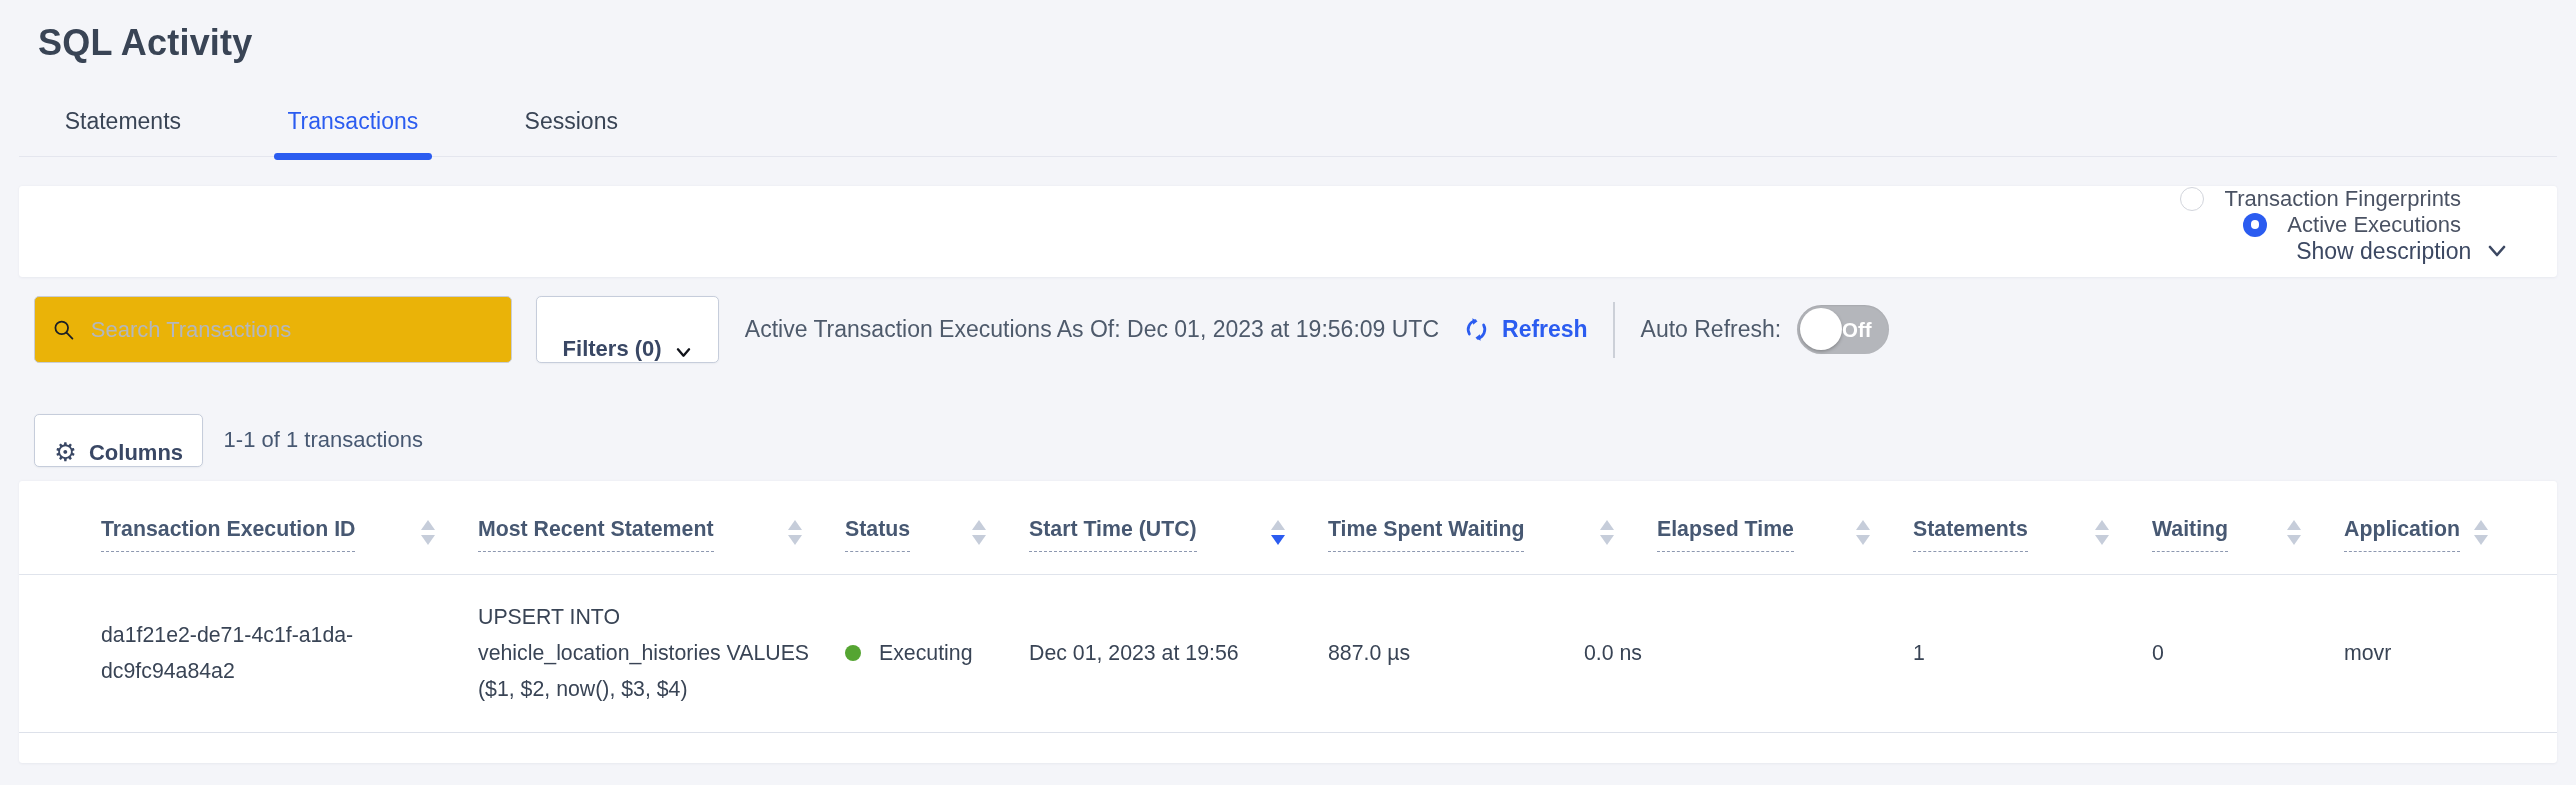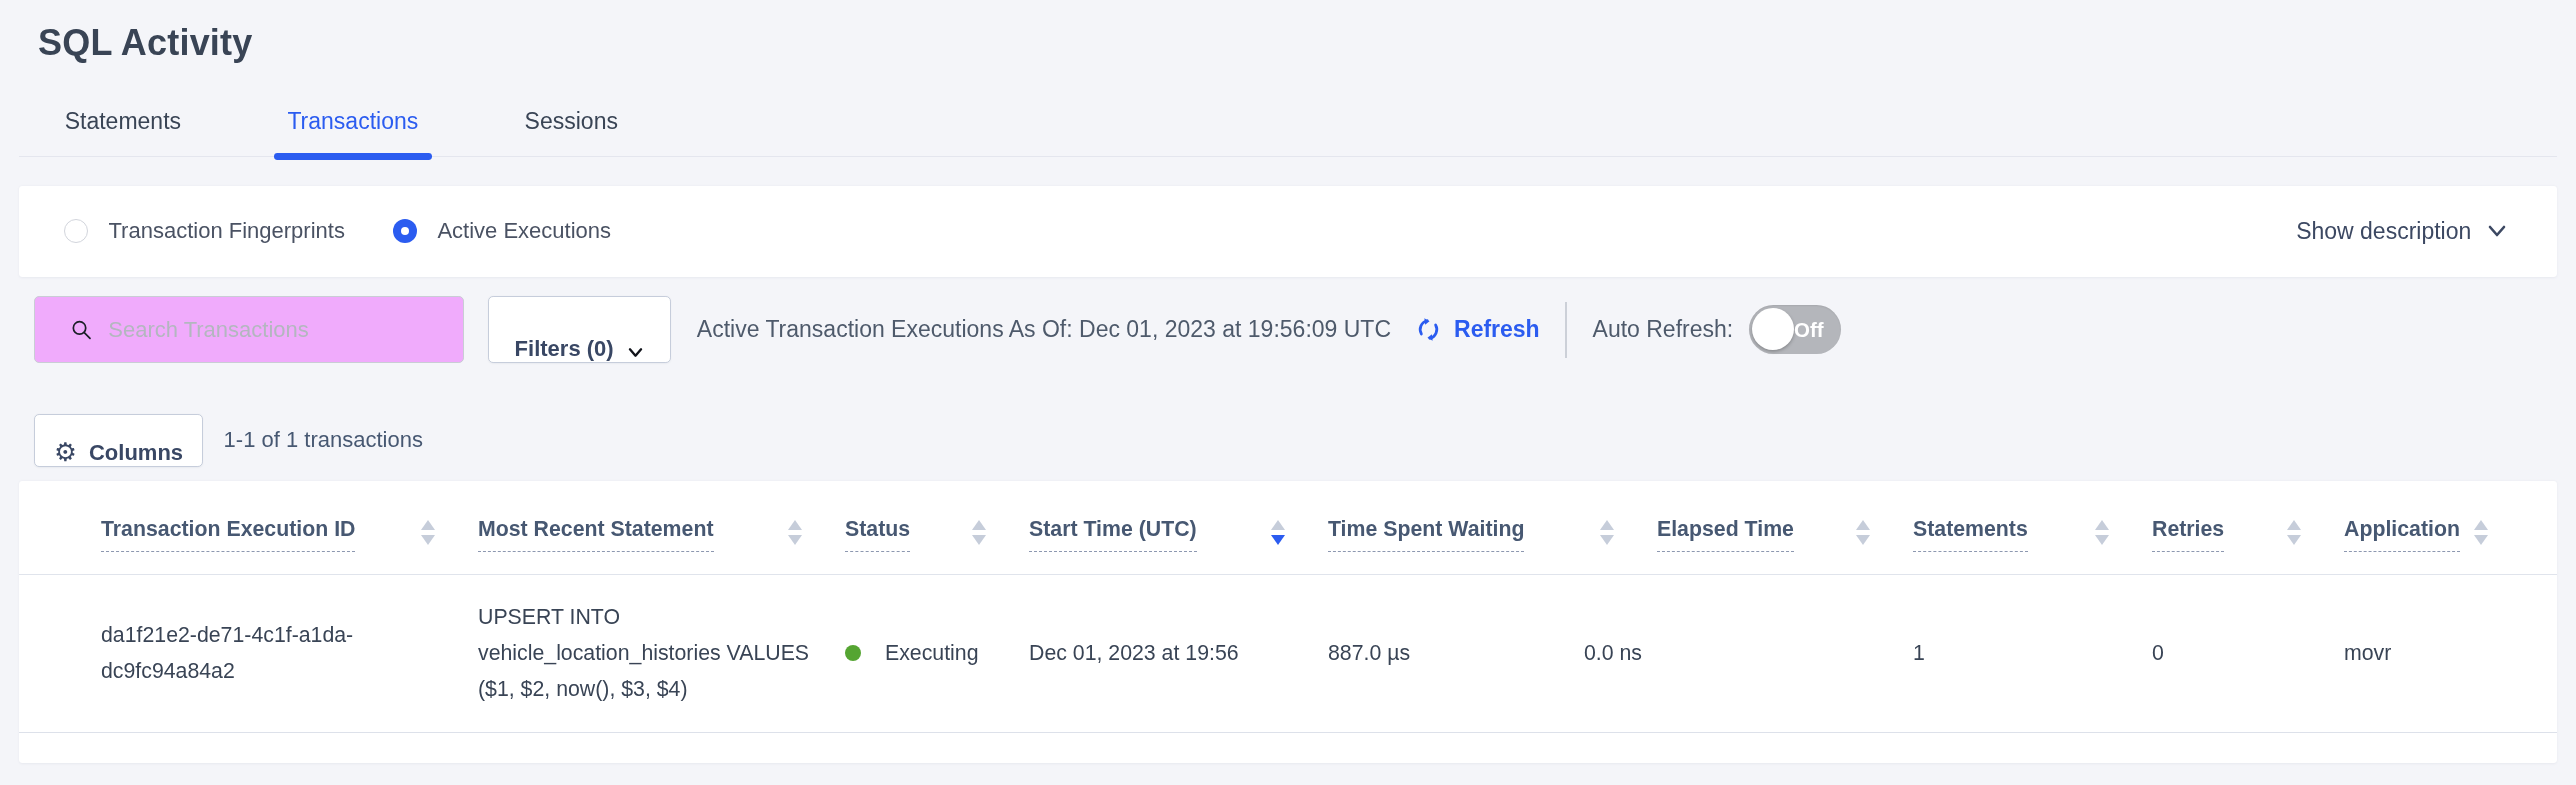--- a/index.html
+++ b/index.html
@@ -30,21 +30,21 @@
     content:""; position:absolute; left:0; right:0; bottom:-4.3px;
     height:6.8px; border-radius:3.4px; background:#2b5cf0;
   }
   
   .card {
     background:#fff; border-radius:3.4px;
     box-shadow:0 0.9px 2.6px rgba(40,50,80,.06);
   }
   .mode-card {
     margin:29px 19px 0 19px; height:91px;
-    display:flex; align-items:center; padding:0 48px 0 45px;
+    display:flex; align-items:flex-end; padding:0 48px 0 45px;flex-direction:column;
   }
   .radio-group { display:flex; align-items:center; margin-right:48px; cursor:pointer; }
   .radio {
     width:24px; height:24px; border-radius:50%; background:#fff;
     border:1.7px solid #d2d5dc; margin-right:20.5px; flex:none;
   }
   .radio.checked {
     border:none; background:#2b5cf0; position:relative;
   }
   .radio.checked::after {
@@ -55,23 +55,23 @@
   .show-desc {
     margin-left:auto; display:flex; align-items:center; gap:13.7px;
     font-size:23px; color:#3c4862; cursor:pointer;
   }
   
   .filter-row {
     display:flex; align-items:center;
     margin:19px 34px 0 34px; height:68px;
   }
   .search-box {
-    width:430px; height:67px; background:#f0abfc;
+    width:478px; height:67px; background:#eab308;
     border:0.9px solid #c9cdd5; border-radius:5.1px;
-    display:flex; align-items:center; padding:0 35px;
+    display:flex; align-items:center; padding:0 17px;
   }
   .search-box input {
     border:none; outline:none; font-size:22px; width:100%;
     font-family:"Liberation Sans", sans-serif; color:#394455; margin-left:15.4px;
     background:transparent;
   }
   .search-box input::placeholder { color:#b3b7bf; }
   .btn {
     background:#fff; border:0.9px solid #c6cddb; border-radius:5.1px;
     display:flex; align-items:flex-end; justify-content:center;
@@ -114,21 +114,21 @@
   .sort { display:flex; flex-direction:column; gap:4.3px; margin-left:auto; margin-right:43px; padding-top:3.4px; cursor:pointer; }
   .tri-up { width:0; height:0; border-left:7.7px solid transparent; border-right:7.7px solid transparent; border-bottom:10.2px solid #c6cdda; }
   .tri-down { width:0; height:0; border-left:7.7px solid transparent; border-right:7.7px solid transparent; border-top:10.2px solid #c6cdda; }
   .tri-down.active { border-top-color:#2b5cf0; }
   .tbody-row { align-items:center; min-height:158px; border-bottom:1.7px solid #dde1ea; }
   .cell { font-size:21.3px; color:#394455; line-height:36px; }
   .c1{width:377px;gap:40px;} .c2{width:367px;} .c3{width:184px;} .c4{width:299px;}
   .c5{width:256px;} .c6{width:329px;} .c7{width:239px;} .c8{width:192px;} .c9{flex:1;}
   .wrap1 { width:300px; overflow-wrap:break-word; }
   .wrap2 { width:341px; overflow-wrap:break-word; }
-  .status-cell { display:flex; align-items:center; gap:24px; }
+  .status-cell { display:flex; align-items:center; gap:18px; }
   .status-dot { width:16px; height:16px; border-radius:50%; background:#55a532; flex:none; }
   svg { display:block; }
 </style>
 </head>
 <body>
 
 <div class="page-title">SQL Activity</div>
 
 <div class="tabbar">
   <div class="tab">Statements</div>
@@ -243,21 +243,21 @@
         </span>
     </div>
     <div class="hcell c7">
       <span class="hlabel">Statements</span>
       <span class="sort">
           <span class="tri-up"></span>
           <span class="tri-down"></span>
         </span>
     </div>
     <div class="hcell c8">
-      <span class="hlabel">Retries</span>
+      <span class="hlabel">Waiting</span>
       <span class="sort">
           <span class="tri-up"></span>
           <span class="tri-down"></span>
         </span>
     </div>
     <div class="hcell c9">
       <span class="hlabel">Application</span>
       <span class="sort">
           <span class="tri-up"></span>
           <span class="tri-down"></span>

